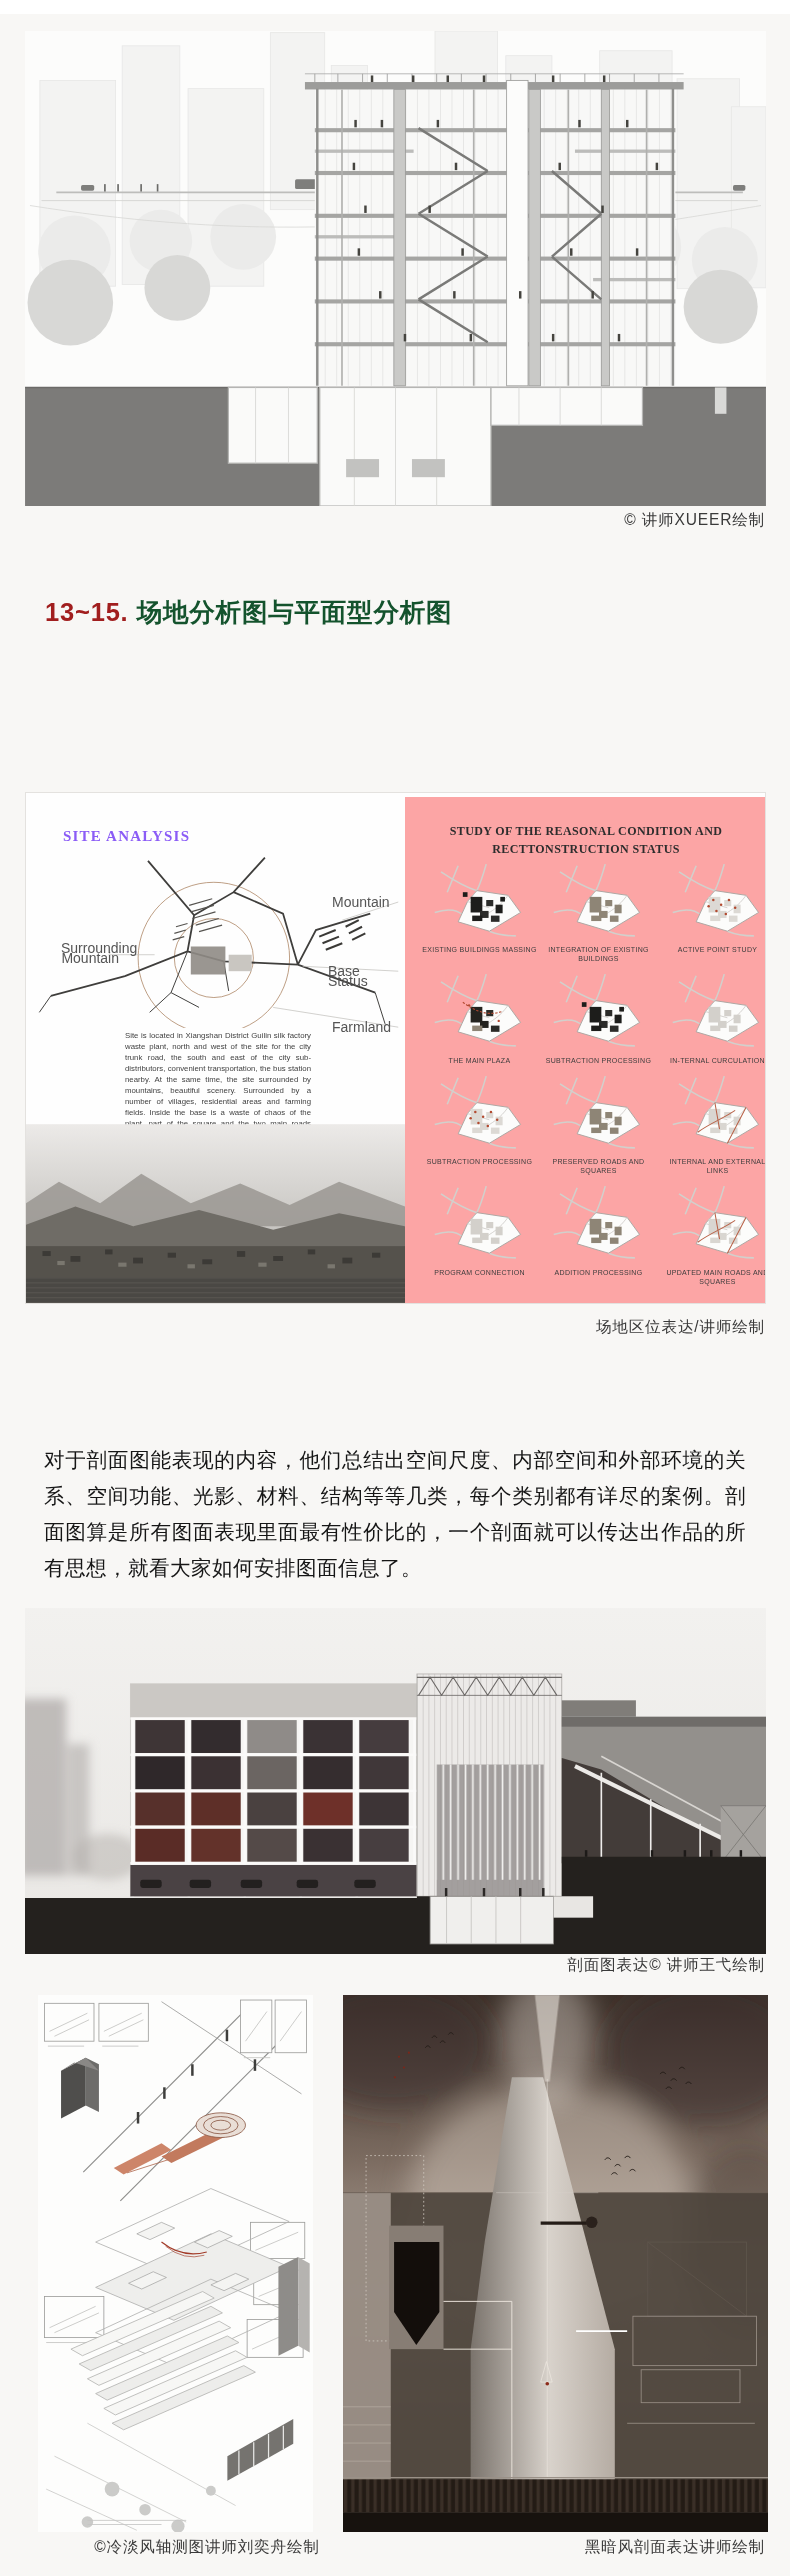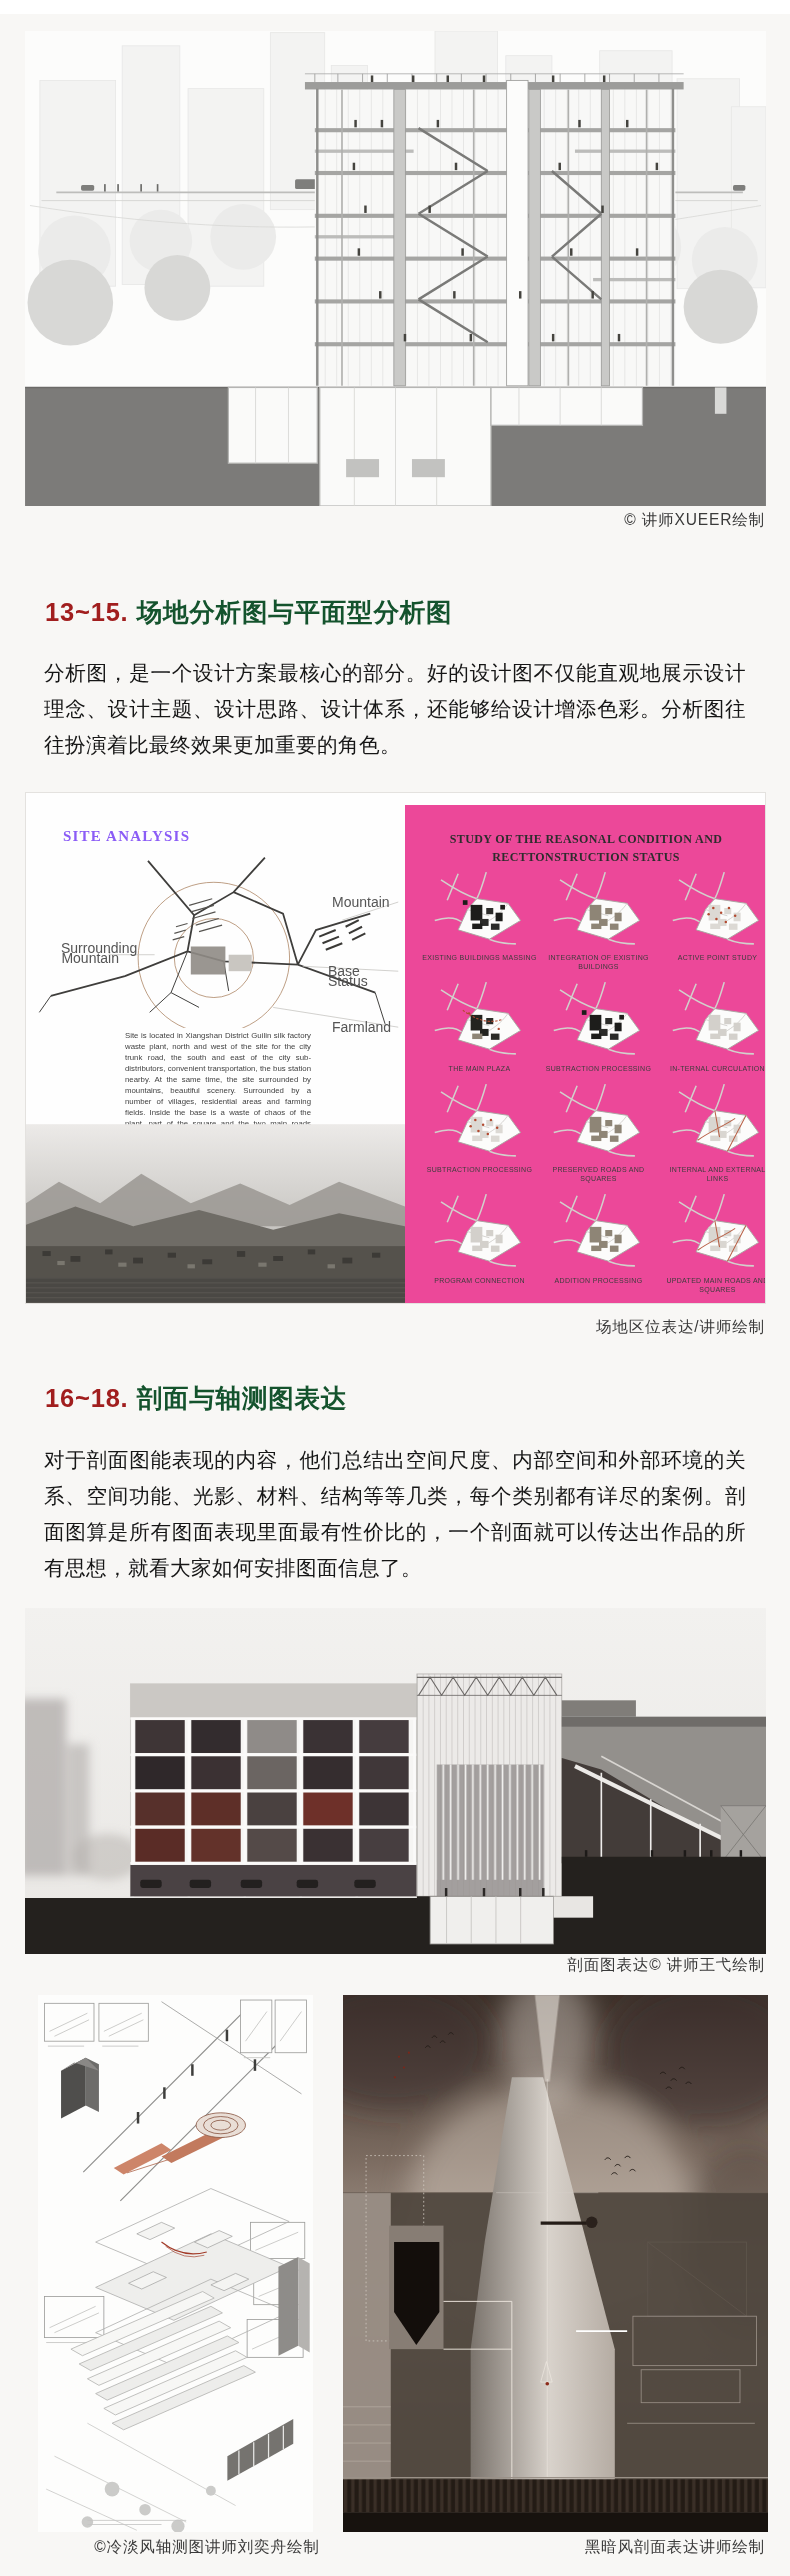--- a/index.html
+++ b/index.html
@@ -18,21 +18,21 @@
         text-align:justify;}
   
   .board{background:#fefefe;border:0.8px solid #e4e2df;box-sizing:border-box;}
   .board-left{position:absolute;left:0;top:0;width:379px;height:511px;
       background:linear-gradient(120deg,#f9f9f8 0%,#eceain 0%,#e9e8e6 45%,#cfcecb 100%);}
   .site-title{position:absolute;left:37px;top:35px;font-family:"Liberation Serif",serif;
       font-weight:700;font-size:15px;letter-spacing:1.2px;color:#8b5cf6;}
   .map-label{position:absolute;font-size:14px;color:#555;line-height:10px;}
   .site-desc{position:absolute;left:99px;top:237px;width:186px;font-size:7.8px;line-height:11px;
       color:#3f3f3f;text-align:justify;}
-  .board-right{position:absolute;left:379px;top:12px;width:362px;height:511px;background:#ec4899;}
+  .board-right{position:absolute;left:379px;top:4px;width:362px;height:511px;background:#fca5a5;}
   .study-title{position:absolute;left:0;top:25px;width:362px;text-align:center;
       font-family:"Liberation Serif",serif;font-weight:700;font-size:12px;letter-spacing:0.4px;
       color:#2d2d2d;line-height:18px;}
   .an-grid{position:absolute;left:15px;top:64px;width:356px;display:grid;
       grid-template-columns:repeat(3,119px);row-gap:8.2px;}
   .an-cell{width:119px;text-align:center;}
   .an-cell svg{display:inline-block;}
   .an-label{margin-top:3.3px;font-size:7px;letter-spacing:0.3px;color:#3c3c3c;line-height:9px;
       text-transform:uppercase;}
 </style>
@@ -213,21 +213,20 @@
         <rect x="390" y="520" width="40" height="22"></rect>
           <rect x="470" y="520" width="40" height="22"></rect>
       </g>
     </svg>
   </div>
   <div class="caption cap-right" style="left:436px;top:496px;width:329px;">© 讲师XUEER绘制</div>
 
   <div class="heading" style="left:45px;top:581px;">
     <span class="num">13~15.</span><span class="ttl">场地分析图与平面型分析图</span>
   </div>
-  <div class="para" style="left:44px;top:641px;width:702px;">分析图，是一个设计方案最核心的部分。好的设计图不仅能直观地展示设计理念、设计主题、设计思路、设计体系，还能够给设计增添色彩。分析图往往扮演着比最终效果更加重要的角色。</div>
 
   <div class="fig board" style="left:25px;top:778px;width:741px;height:512px;">
     <div class="board-left">
       <div class="site-title">SITE ANALYSIS</div>
 
       <svg class="abs" style="left:0;top:58px;" width="379" height="177" viewBox="0 0 460 215">
         <circle cx="228" cy="130" r="48" stroke="#b08a6a" fill="none" stroke-width="1"></circle>
         <circle cx="228" cy="130" r="92" stroke="#b08a6a" fill="none" stroke-width="1"></circle>
         <path d="M148,12 L204,78 L196,122 L120,152 M120,152 L30,176 M196,122 L240,134 L330,138 L424,172 M330,138 L352,96 L418,76 M204,78 L252,50 L290,8 M252,50 L312,76 L330,138" stroke="#3f3e3c" stroke-width="2.2" fill="none"></path>
         <path d="M196,122 L176,172 L150,196 M176,172 L210,190 M424,172 L436,210 M30,176 L16,196 M240,134 L246,170" stroke="#3f3e3c" stroke-width="1.2" fill="none"></path>
@@ -469,23 +468,20 @@
               <rect x="62" y="64" width="11" height="9" fill="#d9d6d1"></rect>
               <rect x="52" y="70" width="13" height="7" fill="#d9d6d1"></rect>
               <rect x="76" y="70" width="11" height="8" fill="#d9d6d1"></rect>
               <path d="M36,76 C52,64 66,60 84,48 M58,38 L64,72 M98,44 L74,90" stroke="#b86046" stroke-width="1.3" fill="none"></path>
             </svg><div class="an-label">UPDATED MAIN ROADS AND SQUARES</div></div>
         </div>
     </div>
   </div>
   <div class="caption cap-right" style="left:436px;top:1303px;width:329px;">场地区位表达/讲师绘制</div>
 
-  <div class="heading" style="left:45px;top:1367px;">
-    <span class="num">16~18.</span><span class="ttl">剖面与轴测图表达</span>
-  </div>
   <div class="para" style="left:44px;top:1428px;width:702px;">对于剖面图能表现的内容，他们总结出空间尺度、内部空间和外部环境的关系、空间功能、光影、材料、结构等等几类，每个类别都有详尽的案例。剖面图算是所有图面表现里面最有性价比的，一个剖面就可以传达出作品的所有思想，就看大家如何安排图面信息了。</div>
 
   <div class="fig" style="left:25px;top:1594px;width:741px;height:346px;">
     <svg width="741" height="346" viewBox="0 0 900 420">
       <defs>
         <linearGradient id="g3" x1="0" y1="0" x2="0" y2="1">
           <stop offset="0" stop-color="#f2f1ef"></stop>
             <stop offset="1" stop-color="#e9e7e4"></stop>
         </linearGradient>
         <filter id="bl3" x="-40%" y="-40%" width="180%" height="180%">

